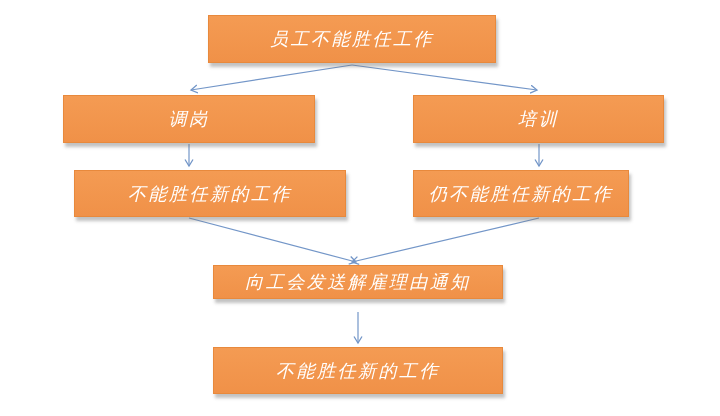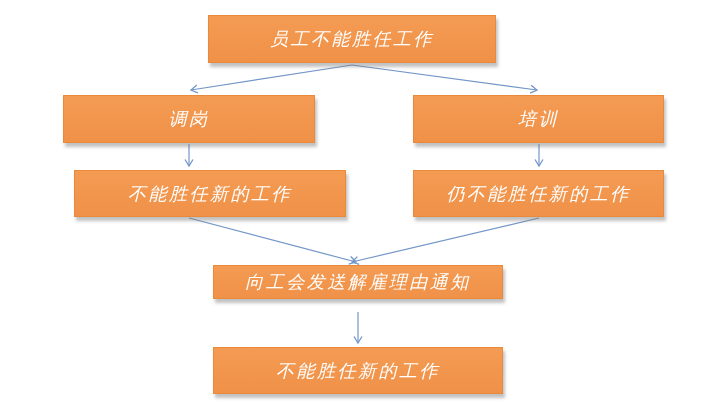--- a/index.html
+++ b/index.html
@@ -40,21 +40,21 @@
     font-size: 18px;
     letter-spacing: 2.5px;
     text-align: left;
     white-space: nowrap;
     font-style: italic;
   }
   #n1 { left: 208px; top: 15px;  width: 288px; height: 48px; }
   #n2 { left: 63px;  top: 95px;  width: 252px; height: 48px; }
   #n3 { left: 413px; top: 95px;  width: 251px; height: 48px; }
   #n4 { left: 74px;  top: 170px; width: 272px; height: 47px; }
-  #n5 { left: 413px; top: 170px; width: 251px; height: 47px; }
+  #n5 { left: 413px; top: 170px; width: 216px; height: 47px; }
   #n6 { left: 213px; top: 265px; width: 290px; height: 34px; }
   #n7 { left: 213px; top: 347px; width: 290px; height: 47px; }
 </style>
 </head>
 <body>
 
 <div class="canvas">
 
   <svg class="edges" width="720" height="416" viewBox="0 0 720 416" xmlns="http://www.w3.org/2000/svg">
     <defs>

